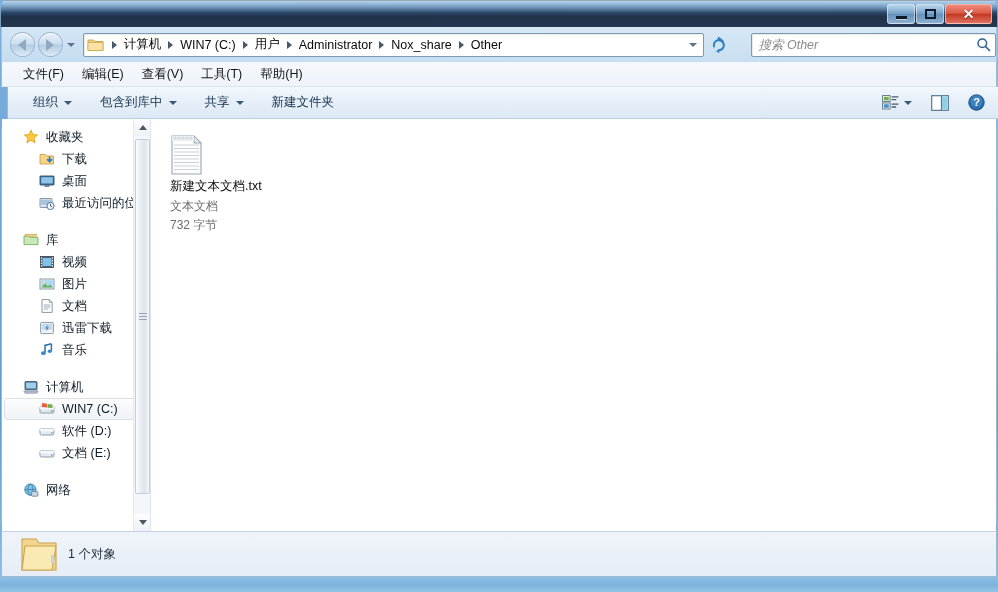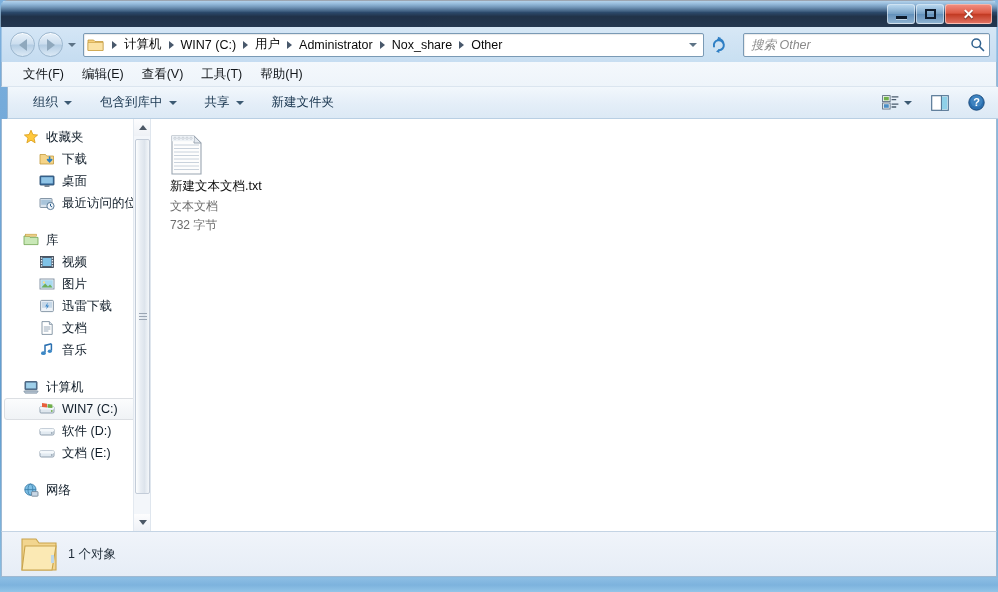--- a/index.html
+++ b/index.html
@@ -207,21 +207,21 @@
   #btn-refresh {
     width: 24px; height: 24px;
     margin-left: 3px;
     display: flex; align-items: center; justify-content: center;
     border: 1px solid transparent;
     cursor: default;
   }
 
   
   #searchbox {
-    margin-left: 12px;
+    margin-left: 20px;
     width: 247px;
     height: 24px;
     background: #ffffff;
     border: 1px solid #7a9ab5;
     border-radius: 2px;
     display: flex;
     align-items: center;
     box-shadow: inset 1px 1px 1px rgba(0,0,0,0.09);
     gap: 36px;
   }
@@ -319,20 +319,21 @@
   
   #bodyarea {
     position: absolute;
     left: 1px; top: 119px;
     width: 996px;
     height: 412px;
     display: flex;
     border-left: 1px solid #9fb9d2;
     border-right: 1px solid #9fb9d2;
     background: #ffffff;
+    border-radius: 10px;
   }
 
   
   #sidebar {
     width: 148px;
     height: 412px;
     background: #ffffff;
     position: relative;
     overflow: hidden;
     flex: 0 0 auto;
@@ -714,38 +715,38 @@
                   <rect x="2.2" y="4.2" width="11.6" height="7.6" fill="#a9d9f0"></rect>
                   <circle cx="5" cy="6.4" r="1.1" fill="#ffe08a"></circle>
                   <path d="M2.4 11.6 L6.2 7.4 L9 10.4 L11 8.6 L13.6 11.6 Z" fill="#6fae5a"></path>
                 </svg>
               </span>
               <span>图片</span>
             </div>
             <div class="nav-row child">
               <span class="nav-icon">
                 <svg viewBox="0 0 16 16" width="16" height="16">
-                  <rect x="1.6" y="2.4" width="12.8" height="11.2" rx="1" fill="#eef3f8" stroke="#7d8e9f" stroke-width="0.9"></rect>
-                  <rect x="3" y="3.8" width="10" height="6" fill="#c6d8e8"></rect>
-                  <path d="M8.8 4.4 L6.2 8.4 L8 8.4 L7.2 11.6 L10 7.4 L8.2 7.4 Z" fill="#3a86c8"></path>
-                </svg>
-              </span>
-              <span>迅雷下载</span>
-            </div>
-            <div class="nav-row child">
-              <span class="nav-icon">
-                <svg viewBox="0 0 16 16" width="16" height="16">
                   <path d="M3 1.6 L10.4 1.6 L13.2 4.4 L13.2 14.4 L3 14.4 Z" fill="#ffffff" stroke="#7d8e9f" stroke-width="0.9"></path>
                   <path d="M10.4 1.6 L10.4 4.4 L13.2 4.4" fill="#dde6ee" stroke="#7d8e9f" stroke-width="0.8"></path>
                   <line x1="4.8" y1="7" x2="11.4" y2="7" stroke="#8fa0b2" stroke-width="0.9"></line>
                   <line x1="4.8" y1="9" x2="11.4" y2="9" stroke="#8fa0b2" stroke-width="0.9"></line>
                   <line x1="4.8" y1="11" x2="9.4" y2="11" stroke="#8fa0b2" stroke-width="0.9"></line>
                 </svg>
               </span>
               <span>文档</span>
+            </div>
+            <div class="nav-row child">
+              <span class="nav-icon">
+                <svg viewBox="0 0 16 16" width="16" height="16">
+                  <rect x="1.6" y="2.4" width="12.8" height="11.2" rx="1" fill="#eef3f8" stroke="#7d8e9f" stroke-width="0.9"></rect>
+                  <rect x="3" y="3.8" width="10" height="6" fill="#c6d8e8"></rect>
+                  <path d="M8.8 4.4 L6.2 8.4 L8 8.4 L7.2 11.6 L10 7.4 L8.2 7.4 Z" fill="#3a86c8"></path>
+                </svg>
+              </span>
+              <span>迅雷下载</span>
             </div>
             <div class="nav-row child">
               <span class="nav-icon">
                 <svg viewBox="0 0 16 16" width="16" height="16">
                   <path d="M12.4 1.8 L6 3.4 L6 10.6" stroke="#2a6fb0" stroke-width="1.5" fill="none"></path>
                   <path d="M12.4 1.8 L12.4 8.6" stroke="#2a6fb0" stroke-width="1.5" fill="none"></path>
                   <ellipse cx="4.4" cy="11.2" rx="2.4" ry="1.9" fill="#3c88c6"></ellipse>
                   <ellipse cx="10.8" cy="9.2" rx="2.1" ry="1.7" fill="#3c88c6"></ellipse>
                 </svg>
               </span>

